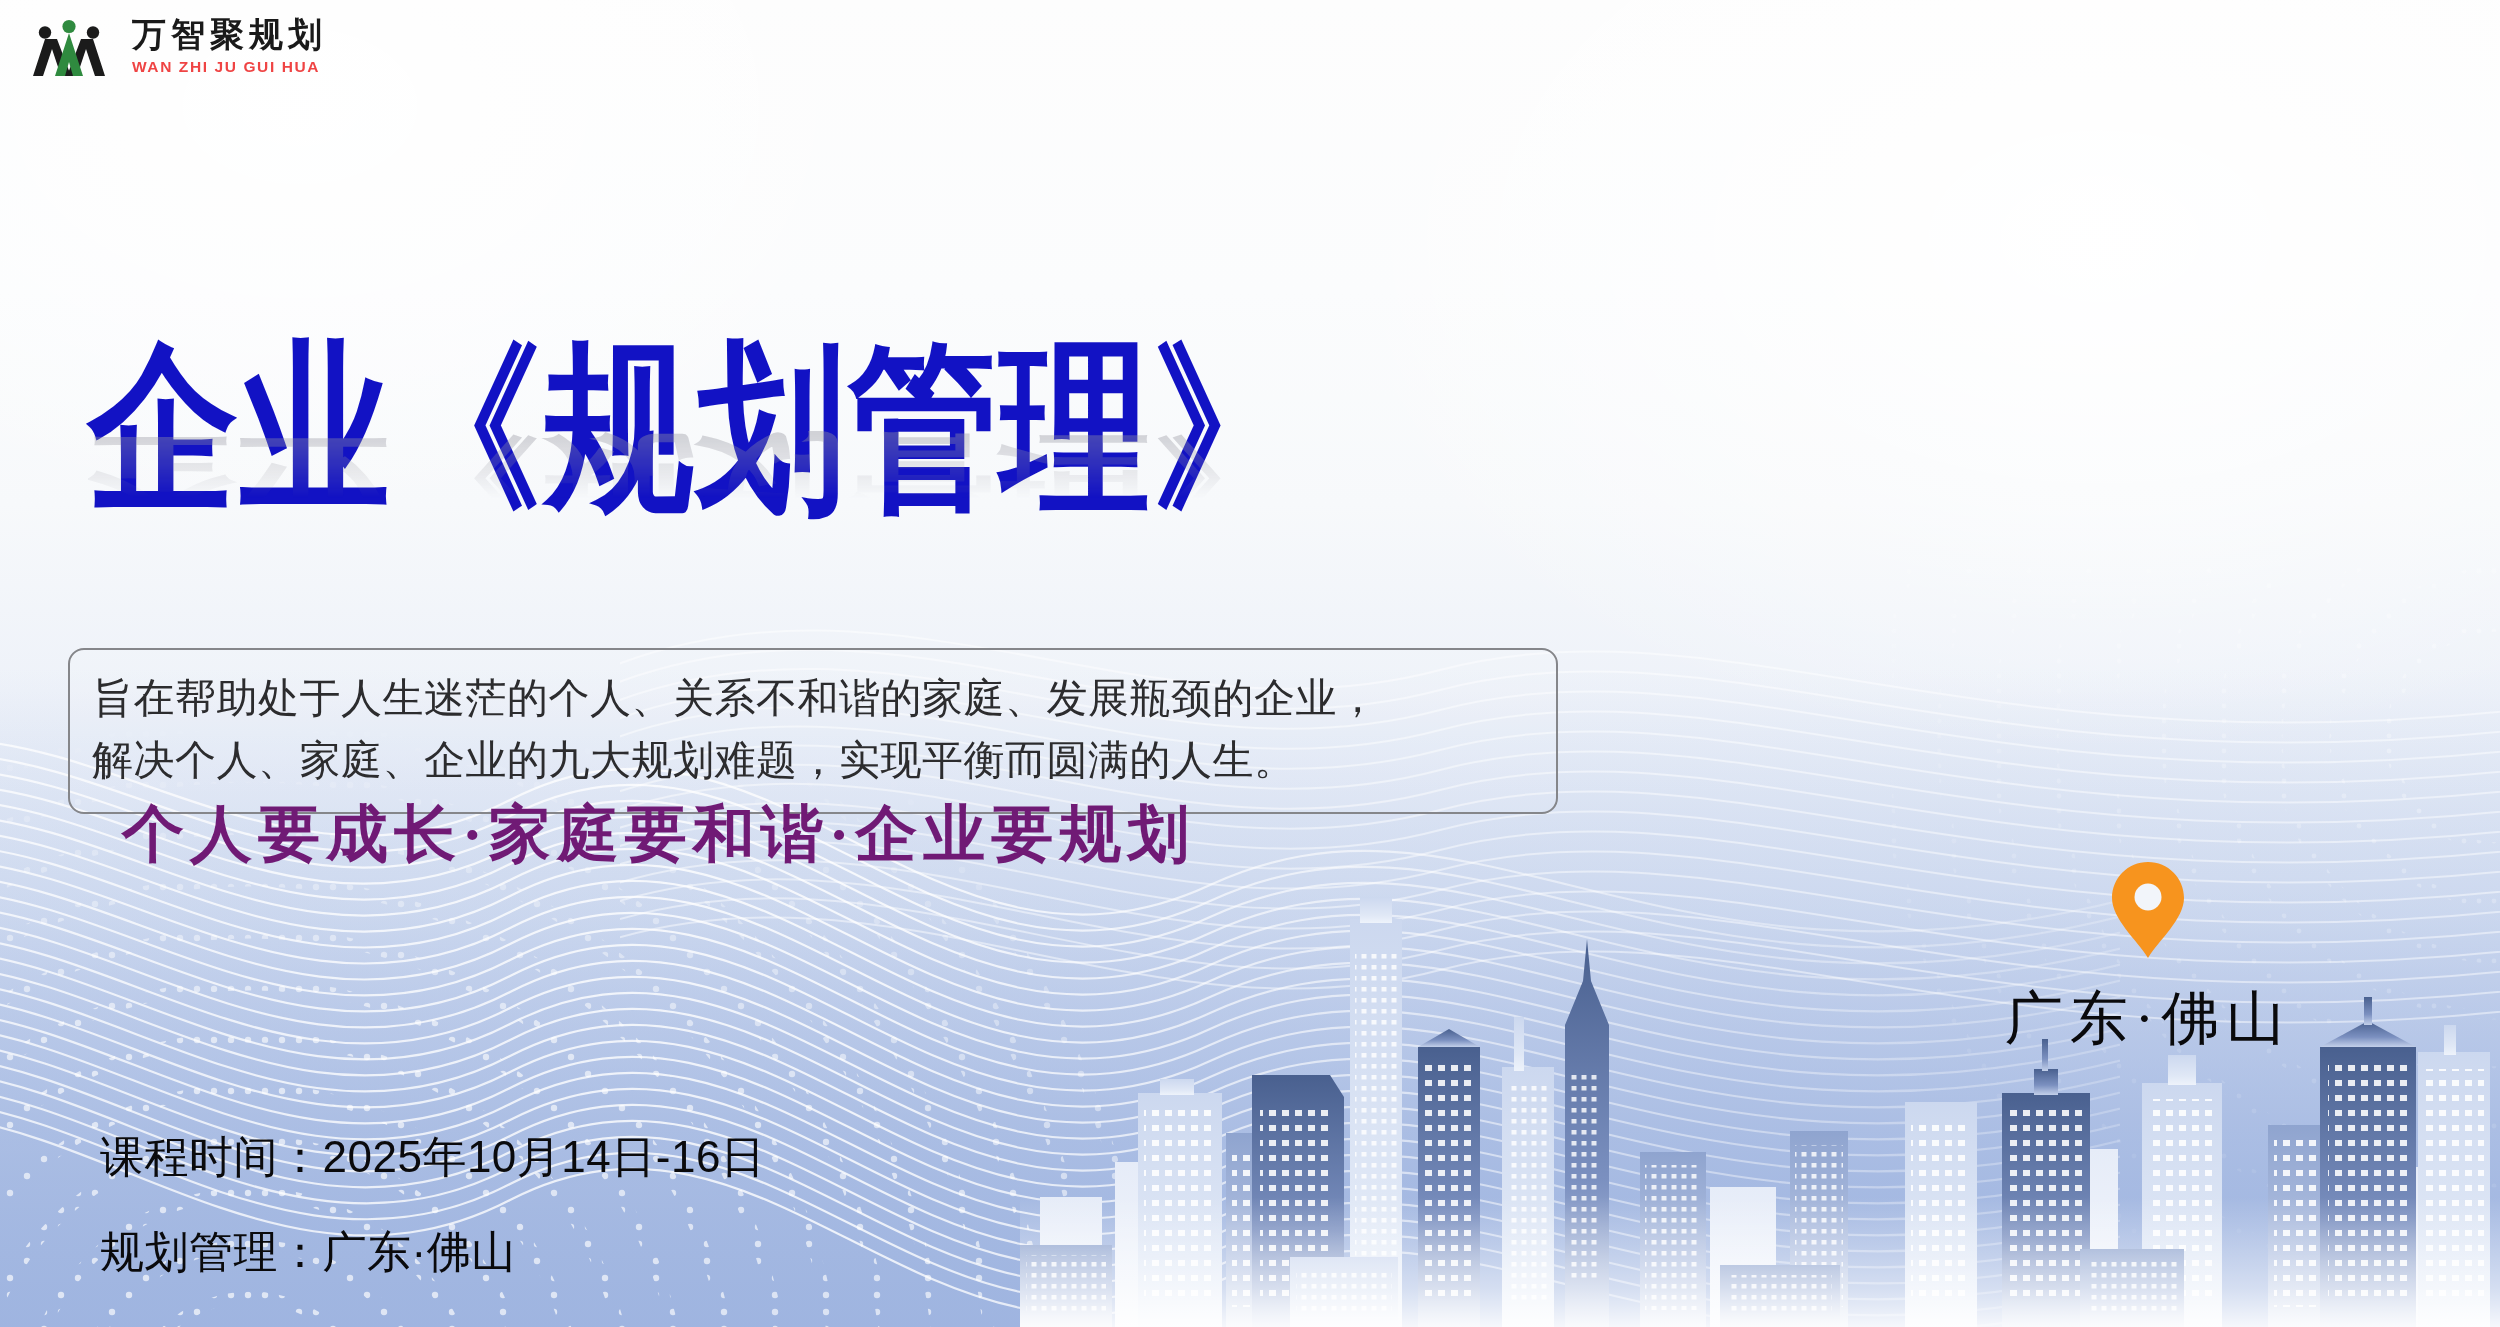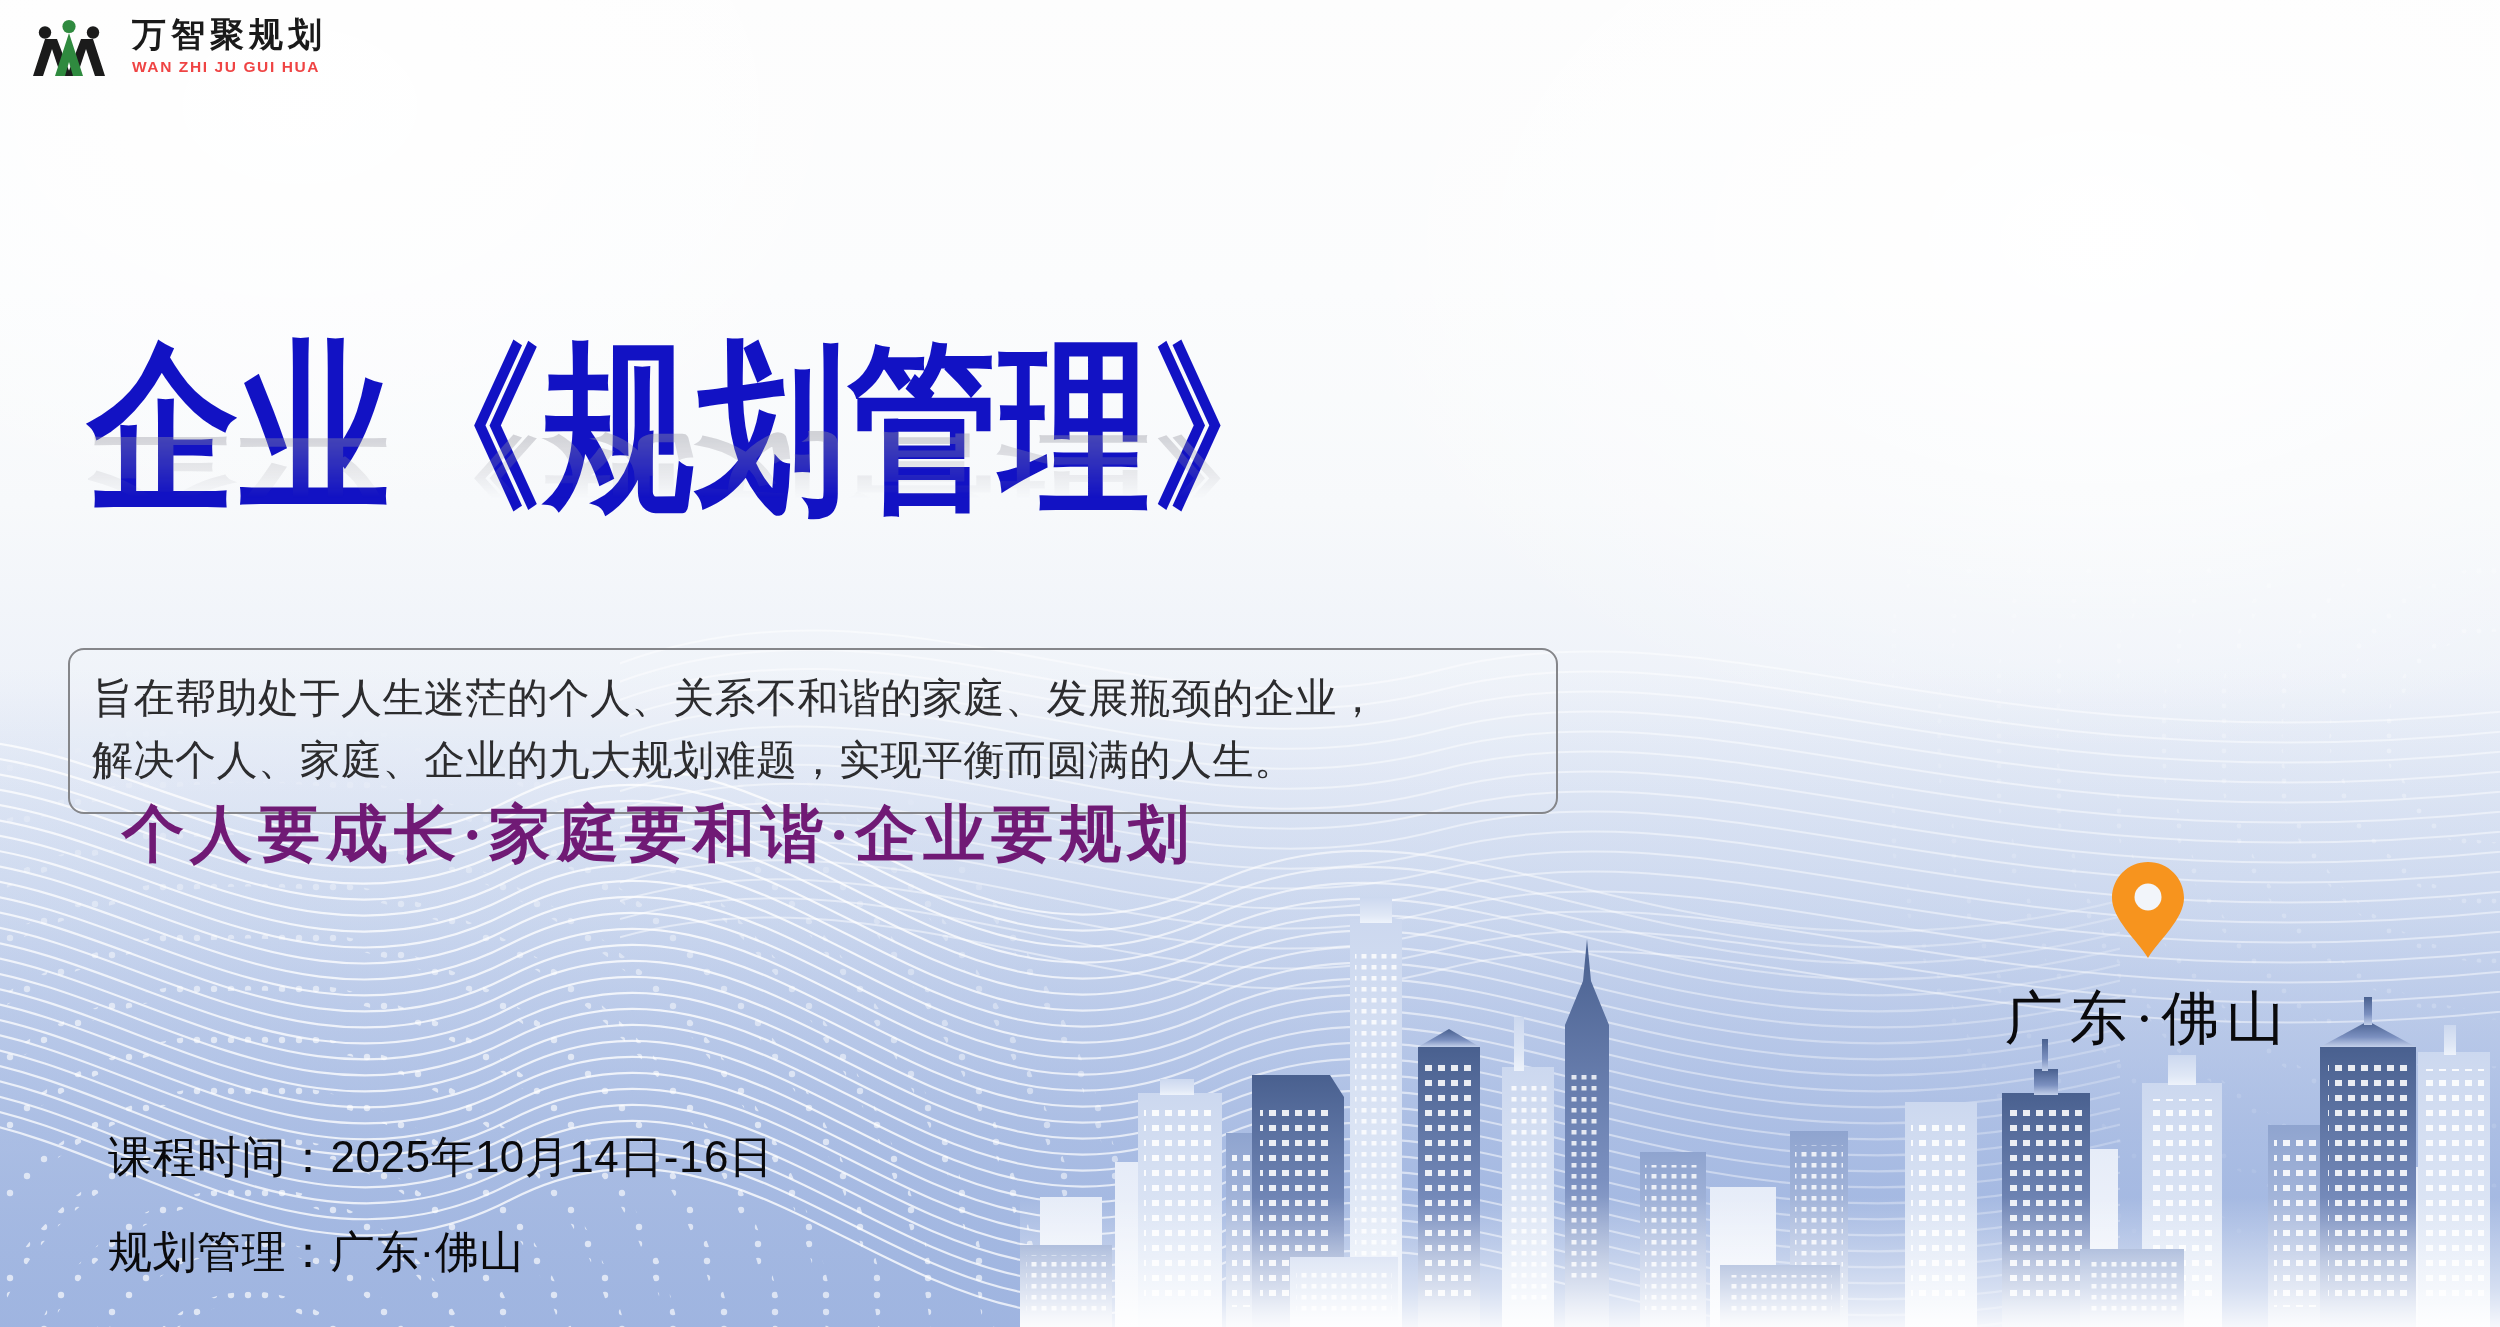--- a/index.html
+++ b/index.html
@@ -188,21 +188,21 @@
     font-size: 62px;
     font-weight: 700;
     letter-spacing: 6px;
     color: #701a75;
     white-space: nowrap;
   }
 
   
   .course-info {
     position: absolute;
-    left: 108px;
+    left: 100px;
     top: 1128px;
   }
   .course-row {
     font-family: "Liberation Sans", "DejaVu Sans", sans-serif;
     font-size: 44px;
     font-weight: 500;
     color: #0a0a0c;
     letter-spacing: 0.5px;
     white-space: nowrap;
   }

